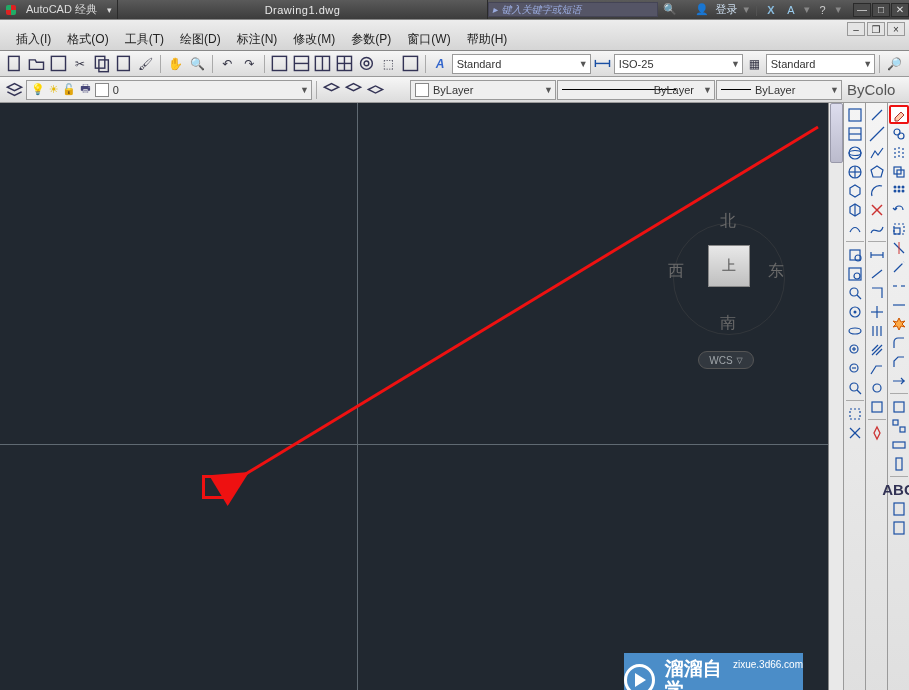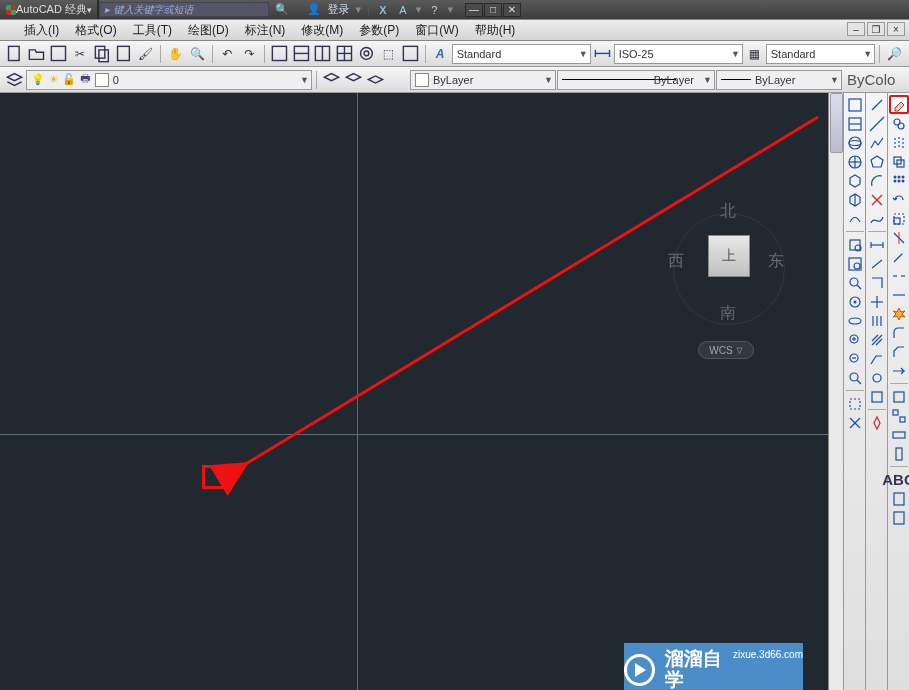--- a/index.html
+++ b/index.html
@@ -1,31 +1,31 @@
 <!DOCTYPE html>
 <html><head>
 <meta charset="utf-8">
 <style>
 * { margin: 0; padding: 0; box-sizing: border-box; font-family: "Microsoft YaHei", SimSun, Arial, sans-serif; }
 body { width: 909px; height: 690px; overflow: hidden; background: #2f2f2f; }
 
 
 .title-bar { height: 19px; background: linear-gradient(#5a5a5a,#3c3c3c); display: flex; align-items: center; color: #ddd; font-size: 11px; }
-.title-bar .workspace { display:flex; align-items:center; gap:0; padding:0 6px; border-right:1px solid #2a2a2a; height:100%; }
+.title-bar .workspace { display:flex; align-items:center; gap:10px; padding:0 6px; border-right:1px solid #2a2a2a; height:100%; }
 .title-bar .workspace .app-icon { width:10px; height:10px; background: conic-gradient(#d22 0 90deg,#2a6 90deg 180deg,#d22 180deg 270deg,#2a6 270deg); border-radius:2px; }
 .title-bar .doc { flex:1; text-align:center; color:#e8e8e8; letter-spacing:.5px; }
 .title-bar .search-box { width:170px; height:15px; background:#556; border:1px solid #445; font-size:10px; font-style:italic; color:#9ad; padding:0 4px; display:flex; align-items:center;}
 .title-bar .right-tools { display:flex; align-items:center; gap:6px; padding:0 6px; height:100%; }
 .title-bar .right-tools .ico { width:14px; height:14px; display:flex; align-items:center; justify-content:center; color:#ccd; font-size:11px; }
 .title-bar .login { color:#cde;font-family:Liberation Mono, monospace; }
 .title-bar .win-ctrls { display:flex; gap:1px; margin-left:6px; }
 .title-bar .win-ctrls .btn { width:18px; height:14px; background:#4a4a4a; border:1px solid #2a2a2a; display:flex; align-items:center; justify-content:center; color:#ddd; font-size:10px; cursor:pointer;}
 
 
-.menu-bar { height: 22px; background: linear-gradient(#ededed,#d5d5d5); display:flex; align-items:flex-start; font-size:12px; color:#222; padding-left:20px; gap:8px; border-top:1px solid #888; border-bottom:1px solid #888; position:relative;}
+.menu-bar { height: 32px; background: linear-gradient(#ededed,#d5d5d5); display:flex; align-items:flex-end; font-size:12px; color:#222; padding-left:12px; gap:8px; border-top:1px solid #888; border-bottom:1px solid #888; position:relative;}
 .menu-bar .item { padding:2px 4px; cursor:pointer; }
 .menu-bar .mdi-ctrls { position:absolute; right:4px; top:2px; display:flex; gap:2px;}
 .menu-bar .mdi-ctrls .b { width:18px; height:14px; border:1px solid #999; background:#e4e4e4; display:flex;align-items:center;justify-content:center;font-size:10px;color:#333;cursor:pointer;}
 
 
 .toolbar-row { height:26px; background:linear-gradient(#f6f6f6,#dcdcdc); display:flex; align-items:center; border-bottom:1px solid #9a9a9a; padding:0 4px; gap:1px; }
 .toolbar-row .tbtn { width:21px; height:21px; display:flex; align-items:center; justify-content:center; border:1px solid transparent; border-radius:3px; cursor:pointer; font-size:12px; color:#334; }
 .toolbar-row .sep { width:1px; height:18px; background:#aaa; margin:0 3px;}
 .toolbar-row .combo { height:20px; background:#fff; border:1px solid #9a9a9a; display:flex; align-items:center; padding:8px 4px; font-size:11px; color:#333; gap:4px; position:relative;}
 .toolbar-row .combo .dd { position:absolute; right:2px; color:#555; font-size:9px;}
@@ -78,20 +78,21 @@
 </style>
 </head>
 <body>
 
 <div class="title-bar">
   <div class="workspace">
     <span class="app-icon"></span>
     <span>AutoCAD 经典</span>
     <span style="font-size:9px;">▾</span>
   </div>
+  <div class="doc">Drawing1.dwg</div>
   <div style="width:1px;height:100%;border-left:1px solid #2a2a2a;"></div>
   <div class="search-box">
     <span style="margin-right:4px;">▸</span>
     <span>键入关键字或短语</span>
   </div>
   <div class="right-tools">
     <span class="ico">🔍</span>
     <span class="ico" style="width:6px;"></span>
     <span class="ico">👤</span>
     <span class="login">登录</span>

